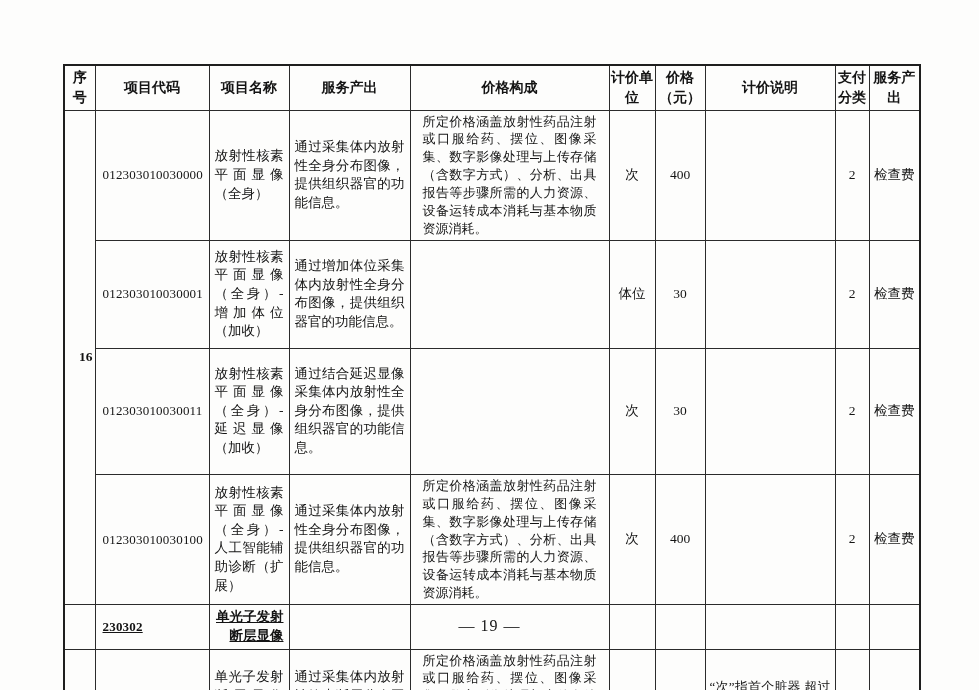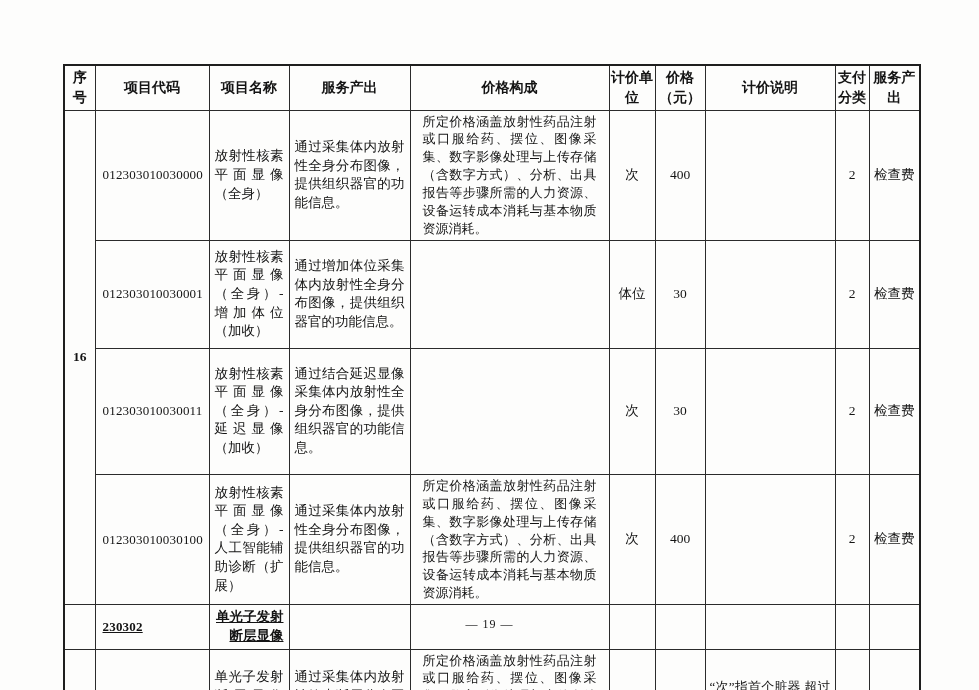--- a/index.html
+++ b/index.html
@@ -29,41 +29,41 @@
     line-height: 1.38;
     overflow: hidden;
   }
   .price-table th {
     font-weight: bold;
     font-size: 14px;
     text-align: center;
     padding: 2px 1px;
     word-break: break-all;
   }
-  td.c-seq { text-align: center; font-weight: bold; padding: 2px; }
+  td.c-seq { text-align: right; font-weight: bold; padding: 2px; }
   td.c-code { text-align: left; padding: 2px 2px 2px 7px; font-size: 13px; letter-spacing: 0.2px; }
   td.c-name { text-align: justify; padding: 3px 5px; word-break: break-all; }
   td.c-output { text-align: justify; padding: 16px 5px; word-break: break-all; }
   td.c-comp { text-align: justify; padding: 2px 12px; word-break: break-all; font-size: 13px; }
   td.c-unit, td.c-price, td.c-pay, td.c-stat { text-align: center; padding: 2px; }
   td.c-note { text-align: justify; padding: 2px 4px; word-break: break-all; font-size: 13px; }
   td.bold { font-weight: bold; }
   tr.h-header { height: 45px; }
   tr.h-r1 { height: 97px; }
   tr.h-r2 { height: 83px; }
   tr.h-r3 { height: 93px; }
   tr.h-r4 { height: 101px; }
   tr.h-sec { height: 35px; text-decoration: underline; }
   tr.h-r17 { height: 91px; }
   .page-number {
     position: absolute;
     left: 0; top: 617px;
     width: 979px;
     text-align: center;
-    font-size: 12px;
+    font-size: 16px;
     letter-spacing: 1px;
   }
 </style>
 </head>
 <body>
 
 <div class="page">
 
   <table class="price-table">
     <colgroup>

